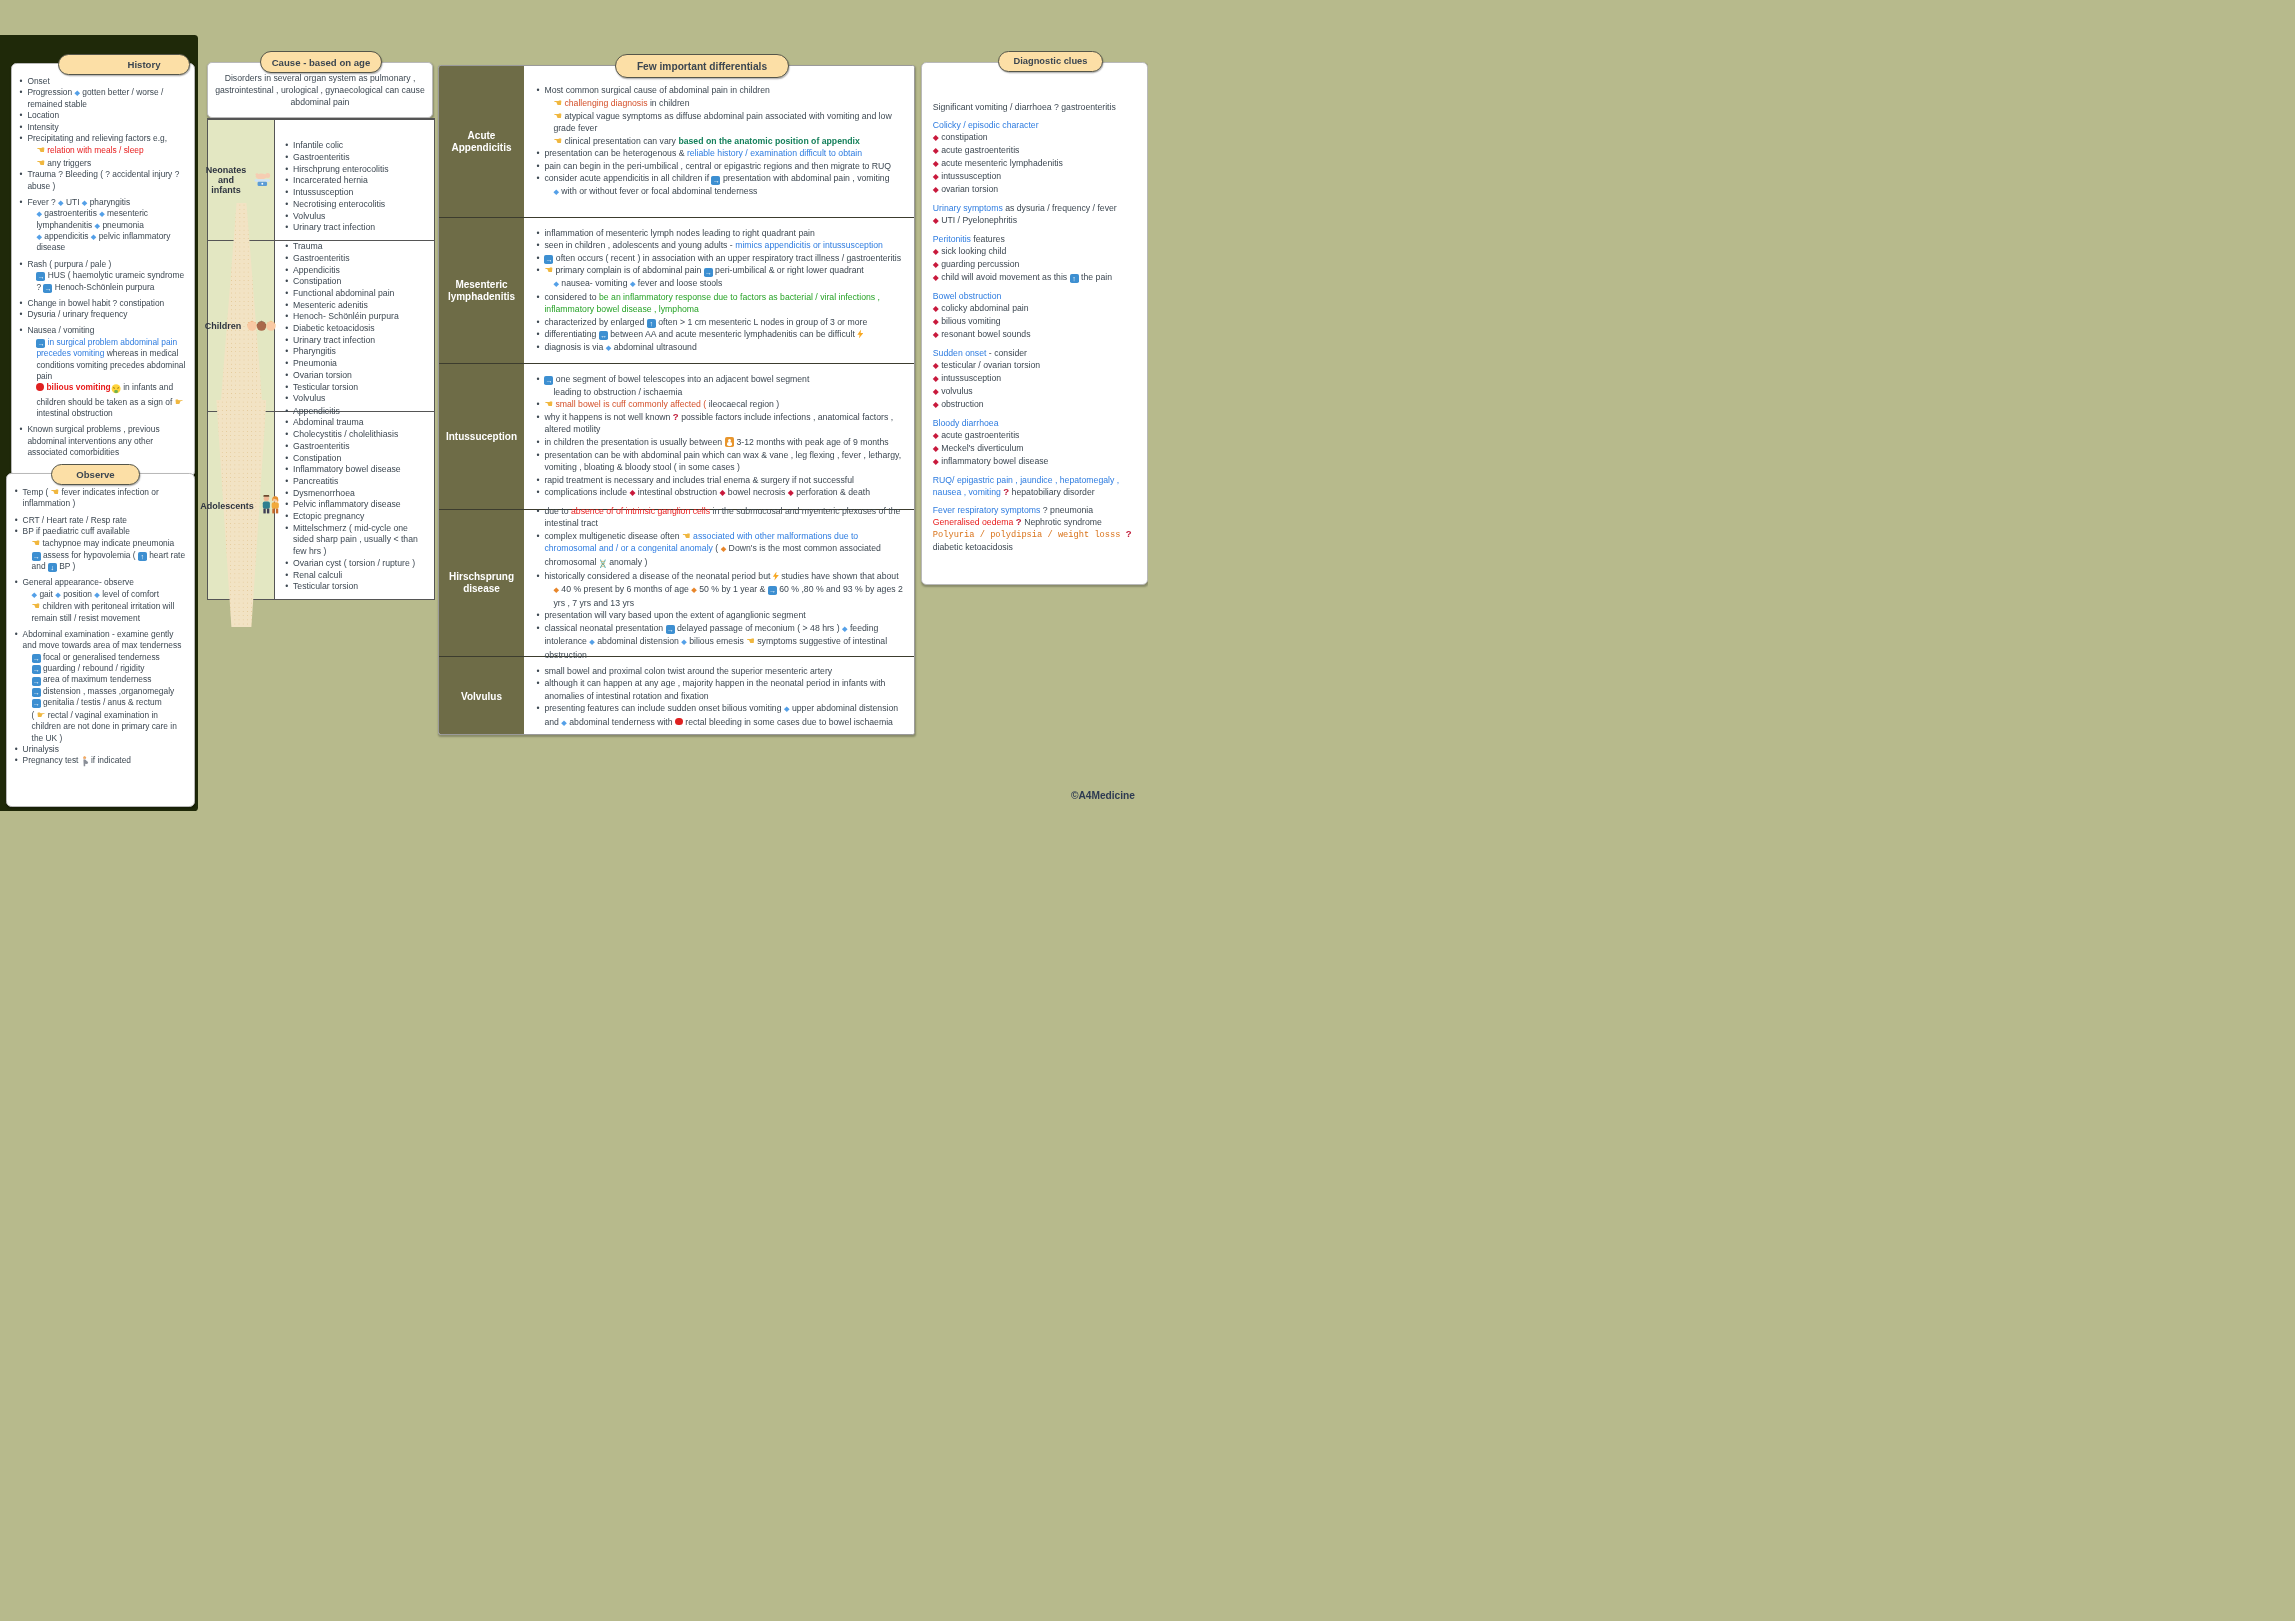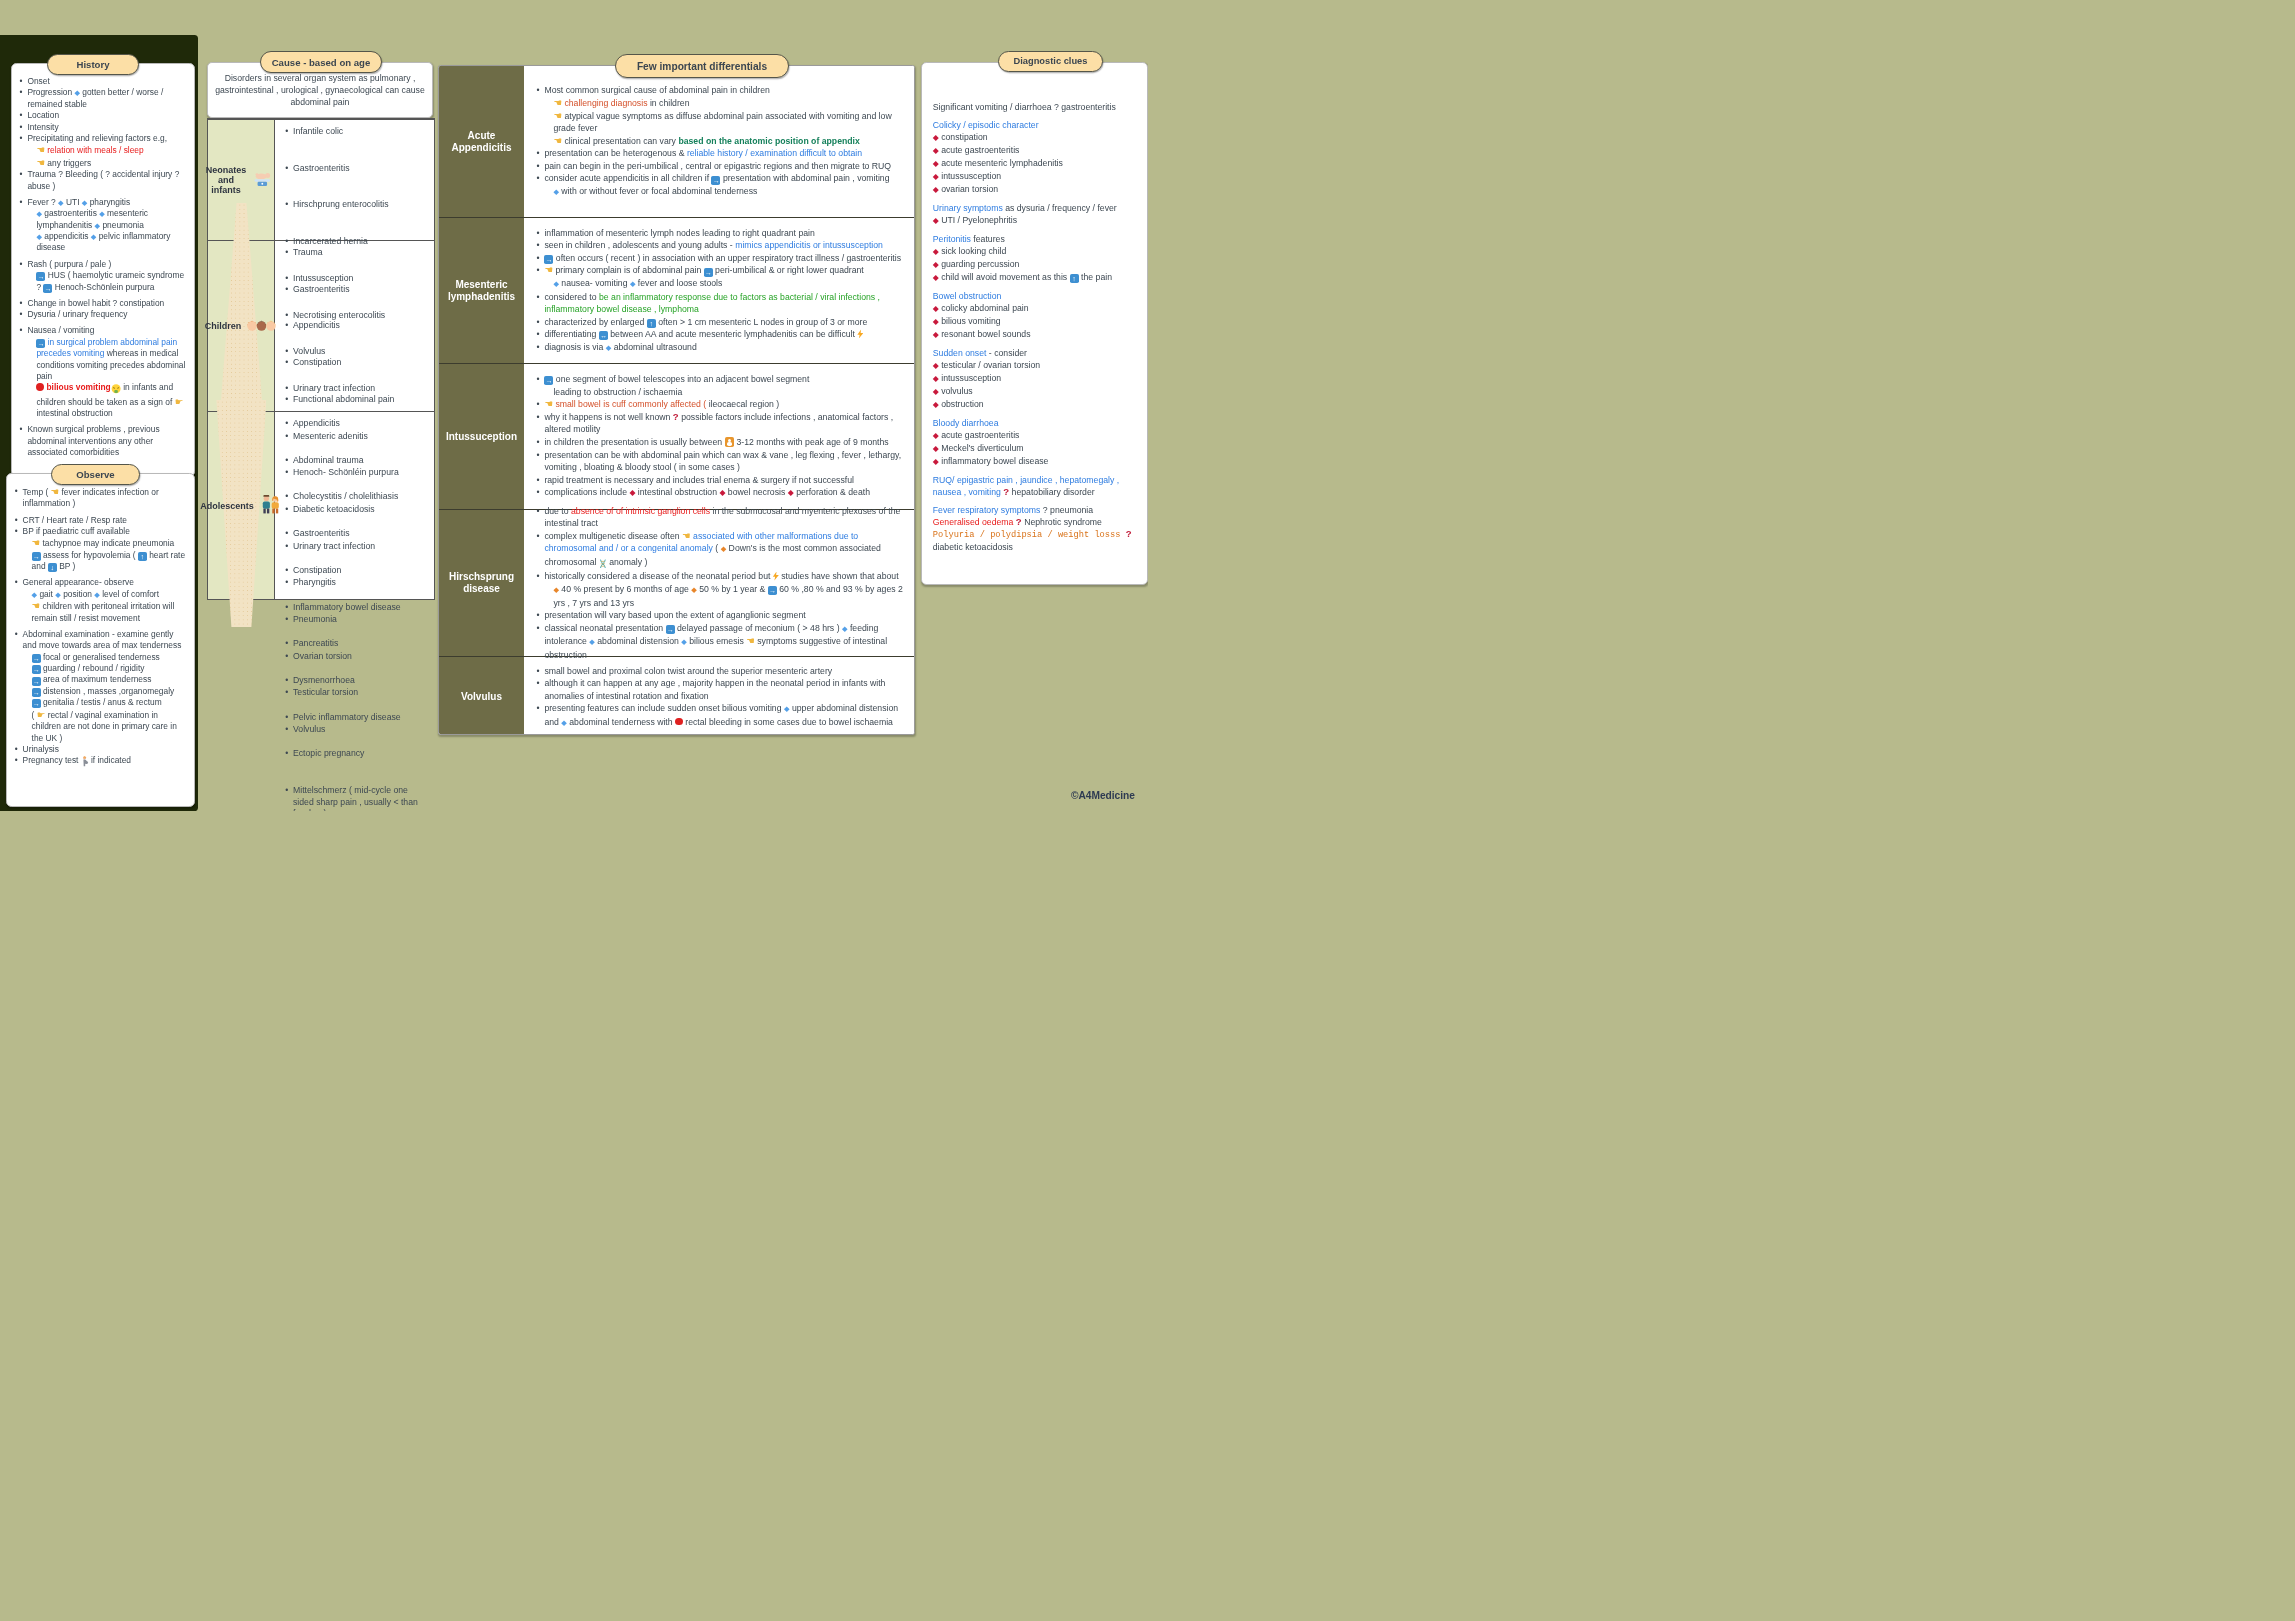--- a/index.html
+++ b/index.html
@@ -36,34 +36,34 @@
   .blt{display:inline-block;width:6px;height:9px;background:#f7a823;vertical-align:-1.2px;
        clip-path:polygon(62% 0,0 58%,38% 58%,26% 100%,100% 38%,55% 38%);}
   .bsy{display:inline-block;width:9.6px;height:9.6px;background:#e8962e;border-radius:1.8px;position:relative;vertical-align:-1.8px;}
   .bsy::before{content:"";position:absolute;width:3px;height:3px;background:#fff;border-radius:50%;left:3.3px;top:1.5px;}
   .bsy::after{content:"";position:absolute;width:5.4px;height:3.6px;background:#fff;border-radius:1.8px;left:2.1px;top:5.1px;}
   .svgic{display:inline-block;vertical-align:-1.8px;}
   
   .histpanel{left:10.8px;top:63px;width:182px;height:412px;padding:0;}
   .obspanel{left:6px;top:473px;width:187px;height:332px;}
   .hist{padding:12px 7.2px 6px 7.2px;}
-  .pill-hist{left:47px;top:54px;width:90px;height:18.5px;font-size:9.6px;}
+  .pill-hist{left:58px;top:54px;width:90px;height:18.5px;font-size:9.6px;padding-left:40px;}
   .pill-obs{left:51px;top:464px;width:87px;height:18.5px;font-size:9.6px;}
   
   .pill-cause{left:260px;top:51px;width:120px;height:20px;font-size:9.6px;}
   .causeintro{left:207px;top:62px;width:226px;height:56px;display:flex;align-items:center;justify-content:center;text-align:center;
               font-size:8.7px;line-height:12px;padding:2.4px 6px;box-sizing:border-box;border-radius:4.8px;}
   .agetable{position:absolute;left:207px;top:118px;width:226px;border:0.6px solid #555;background:#fff;}
   .agerow{display:flex;border-top:0.6px solid #555;}
   .agerow:first-child{border-top:none;}
   .agelabel{width:67px;background:#e3e7c2;border-right:0.6px solid #555;position:relative;
             display:flex;align-items:center;justify-content:center;gap:4.8px;
             font-weight:bold;font-size:9px;text-align:center;color:#2e3440;padding:3.6px 2.4px;box-sizing:border-box;}
   .agelabel .lbltxt{position:relative;z-index:2;}
-  .agelist{flex:1;display:flex;flex-direction:column;justify-content:space-between;padding:6px 6px 6px 9.6px;box-sizing:border-box;background:#fff;gap:25px;}
+  .agelist{flex:1;display:flex;flex-direction:column;justify-content:flex-end;padding:6px 6px 6px 9.6px;box-sizing:border-box;background:#fff;}
   .beam{position:absolute;left:0;top:0;width:100%;height:100%;pointer-events:none;z-index:1;}
   .beam div{position:absolute;background:#f2e3c4;background-image:radial-gradient(#e3c794 0.6px,transparent 0.7px);background-size:4.2px 4.2px;}
   
   .pill-diff{left:615px;top:54px;width:172px;height:22px;font-size:10.2px;}
   .diffpanel{position:absolute;left:438px;top:65px;width:475px;height:668px;border:0.6px solid #9a9a9a;border-radius:2.4px;
              box-shadow:0.6px 1.2px 1.8px rgba(0,0,0,.25);overflow:hidden;background:#fff;}
   .diffrow{display:flex;border-top:0.9px solid #3c3c2e;}
   .diffrow:first-child{border-top:none;}
   .difflabel{width:85px;background:#6e6c47;color:#fff;font-weight:bold;font-size:10px;text-align:center;
              display:flex;align-items:center;justify-content:center;padding:3.6px;box-sizing:border-box;line-height:12px;}

